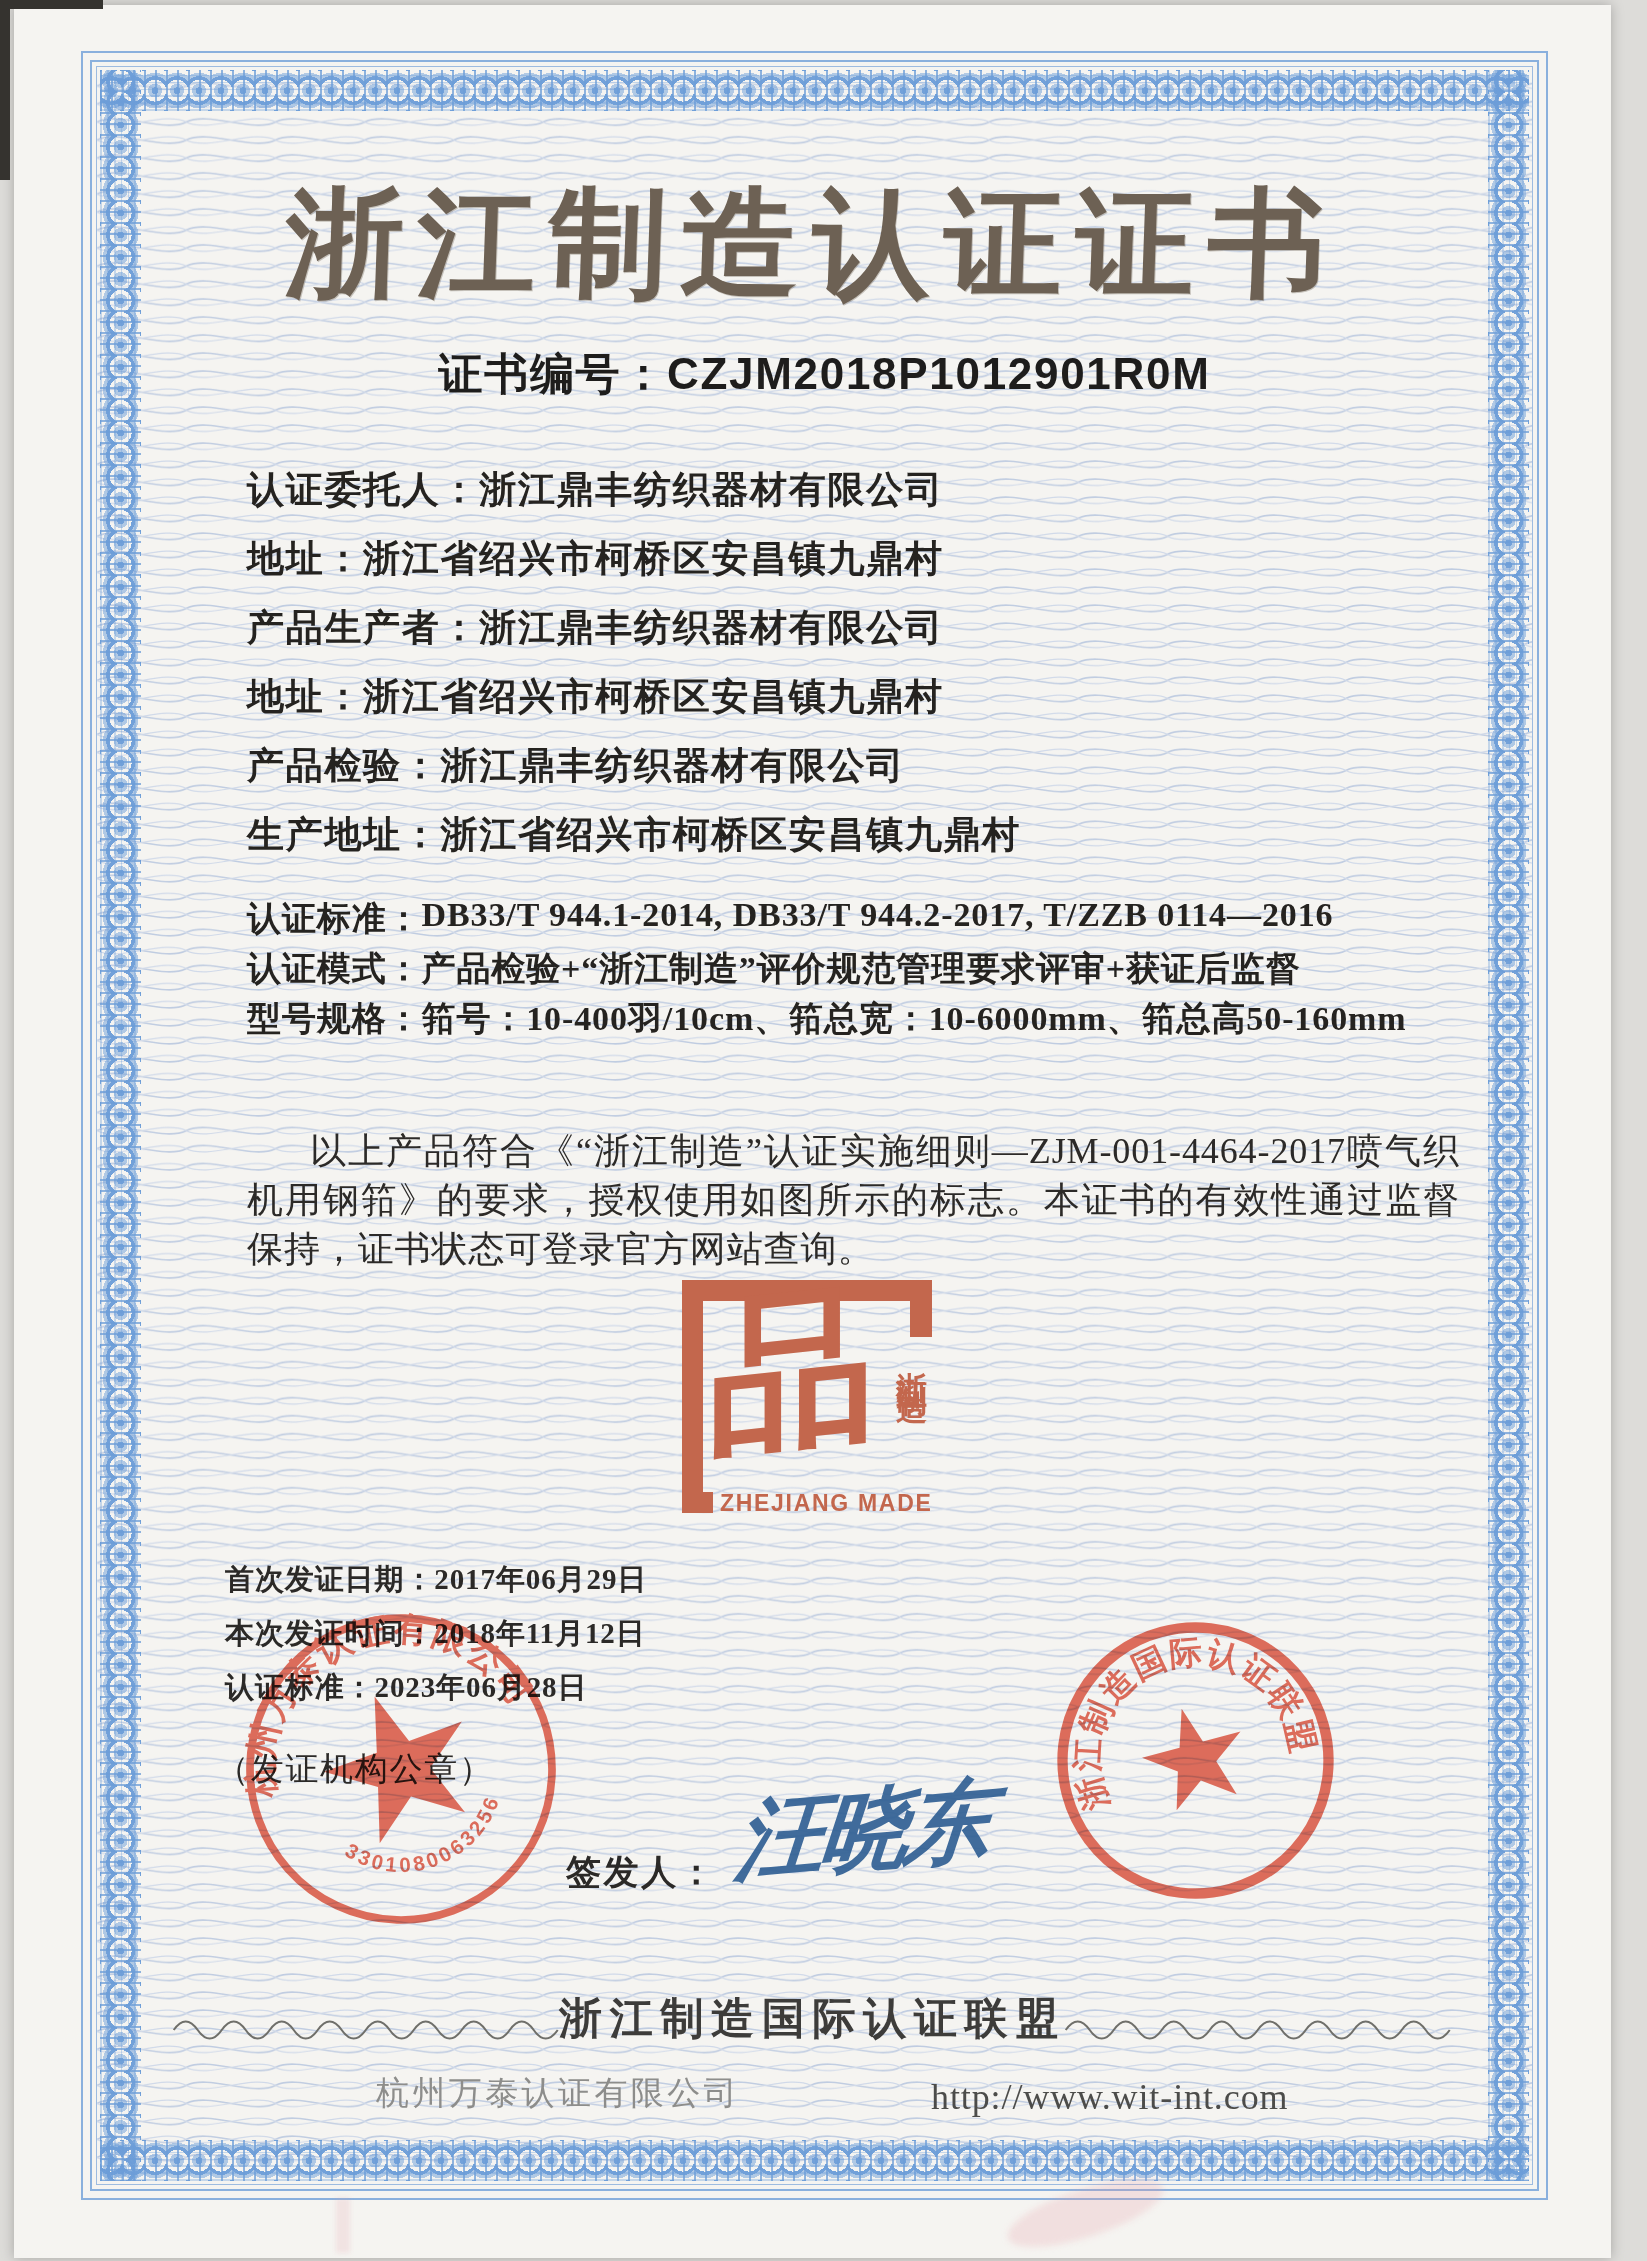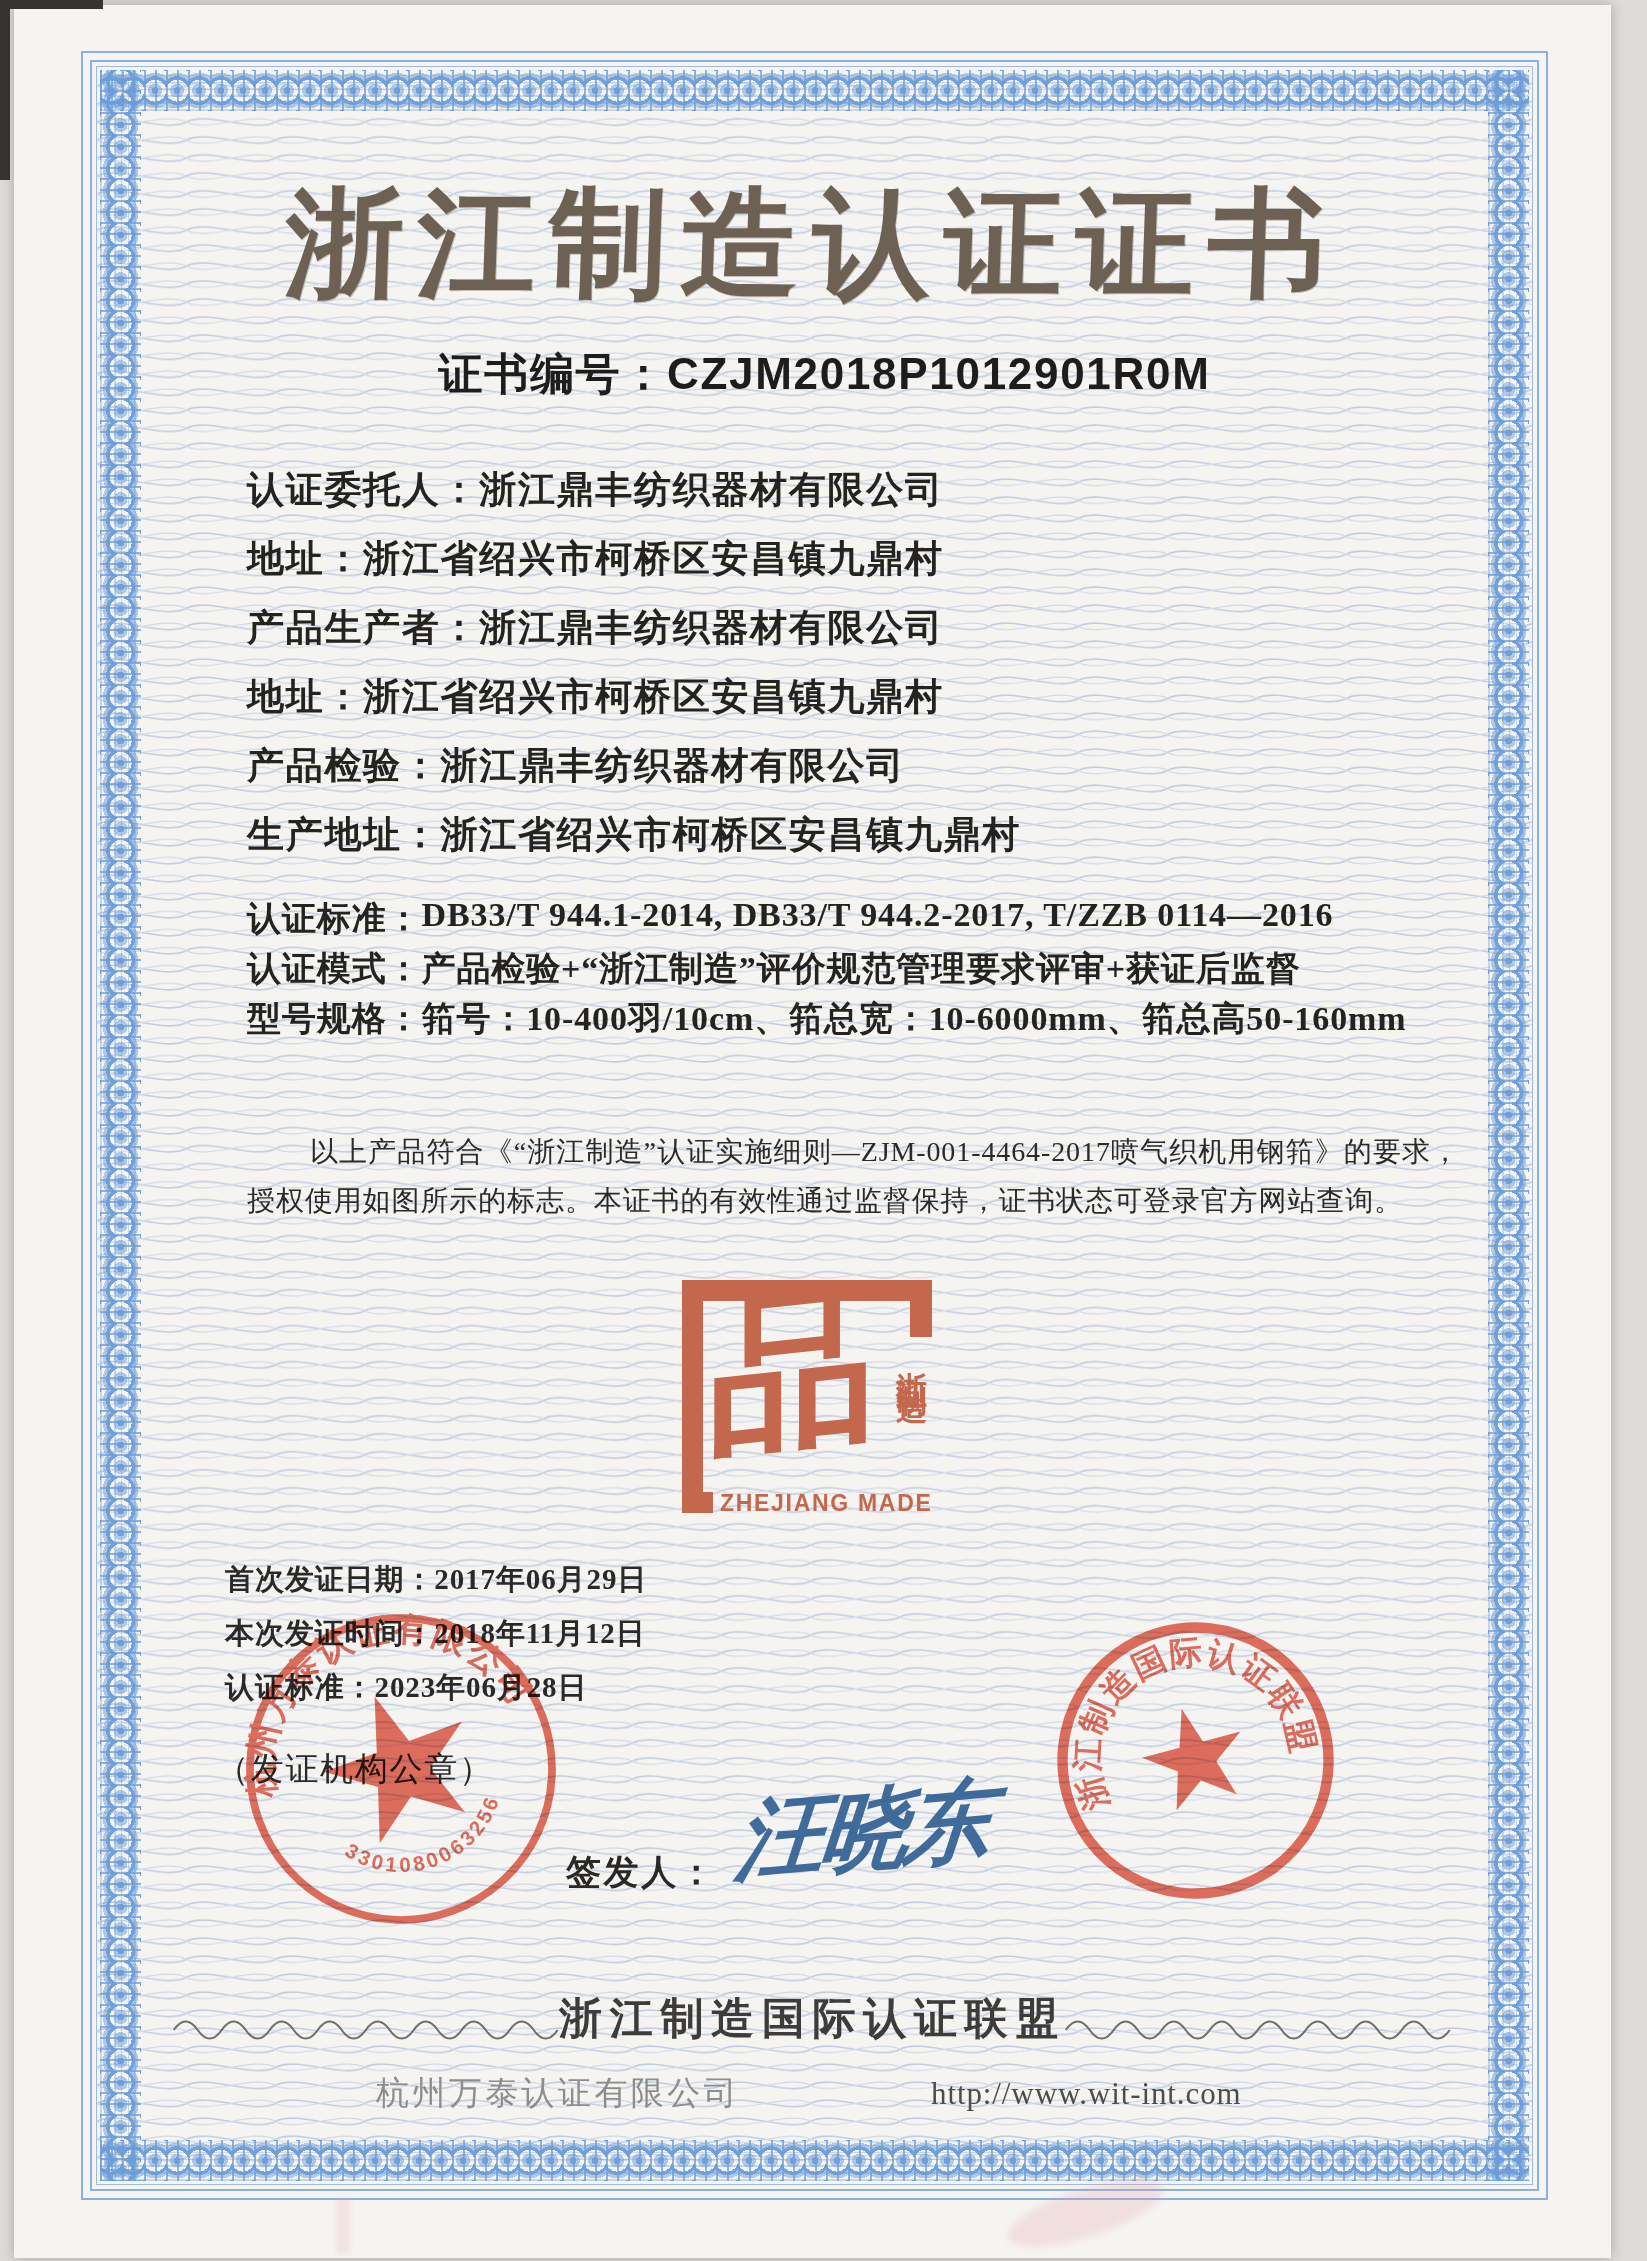--- a/index.html
+++ b/index.html
@@ -37,21 +37,21 @@
   .cert-title{top:165px;font-size:118px;font-weight:700;color:#6d6154;letter-spacing:13.7px;
               text-shadow:0.9px 0.9px 0 rgba(109,97,84,.35);transform:skewX(-2deg);}
   .cert-no{top:345px;font-size:44px;font-weight:700;color:#1e1d1c;
            font-family:"Liberation Sans","DejaVu Sans",sans-serif;letter-spacing:1.7px;margin-left:12px;}
 
   .fields{left:247px;top:446px;color:#252320;}
   .fields .row{height:69px;display:flex;align-items:flex-end;font-size:37px;font-weight:700;letter-spacing:1.7px;}
   .specs{left:247px;top:896px;color:#252320;}
   .specs .row{height:50px;display:flex;align-items:flex-start;font-size:34px;font-weight:700;letter-spacing:0.9px;}
 
-  .statement{left:247px;top:1127px;width:1213px;font-size:28px;line-height:49px;color:#2c2a28;
+  .statement{left:247px;top:1127px;width:1213px;font-size:36px;line-height:49px;color:#2c2a28;
              text-align:justify;text-indent:63px;letter-spacing:0.9px;}
 
   
   .logo{left:682px;top:1275px;width:257px;height:257px;color:#c3674d;}
   .logo .bar{position:absolute;background:#c3674d;}
   .logo-mark{position:absolute;left:26px;top:12px;font-size:168px;line-height:1;font-weight:700;
              transform:rotate(-6deg) skewX(-6deg);}
   .logo-side{position:absolute;left:208px;top:72px;writing-mode:vertical-rl;font-size:31px;font-weight:700;
              letter-spacing:6.9px;font-family:"Liberation Sans","DejaVu Sans",sans-serif;}
   .logo-caption{position:absolute;left:38px;top:215px;font-size:23px;font-weight:700;letter-spacing:1.7px;
@@ -67,21 +67,21 @@
 
   
   .stamp{mix-blend-mode:multiply;opacity:.82;}
   .stamp text{font-weight:700;}
 
   
   .alliance{top:1990px;font-size:43px;font-weight:700;color:#3d3c3a;letter-spacing:7.7px;
             font-family:"Liberation Sans","DejaVu Sans",sans-serif;}
   .flourish{top:2018px;}
   .org{left:376px;top:2071px;font-size:33px;color:#8d8d8b;letter-spacing:3.4px;}
-  .url{left:931px;top:2076px;font-size:31px;color:#4c4c4a;letter-spacing:0.9px;}
+  .url{left:931px;top:2076px;font-size:36px;color:#4c4c4a;letter-spacing:0.9px;}
 
   .smudge1{left:1004px;top:2189px;width:163px;height:48px;background:rgba(228,150,158,.22);
            border-radius:50%;transform:rotate(-18deg);filter:blur(3.4px);}
   .smudge2{left:336px;top:2198px;width:13.7px;height:55px;background:rgba(228,150,158,.18);filter:blur(2.6px);}
 </style>
 </head>
 <body>
 
 <div class="page">
 

